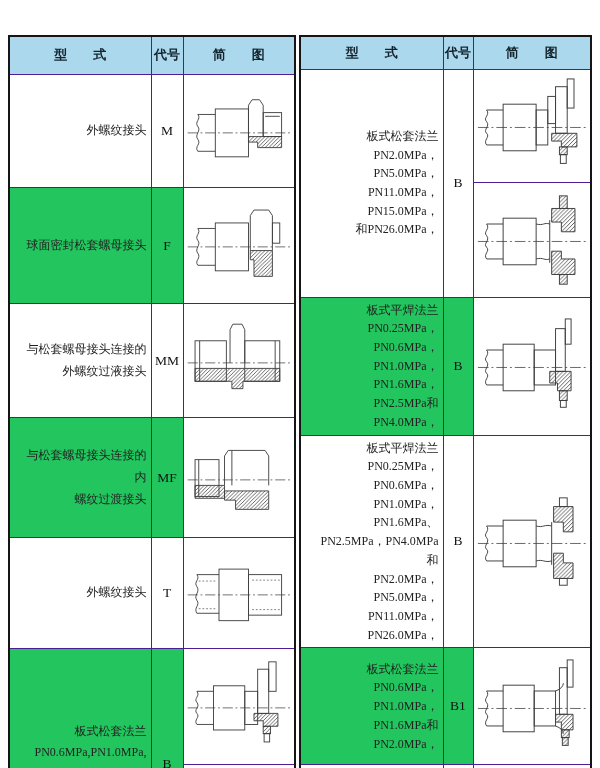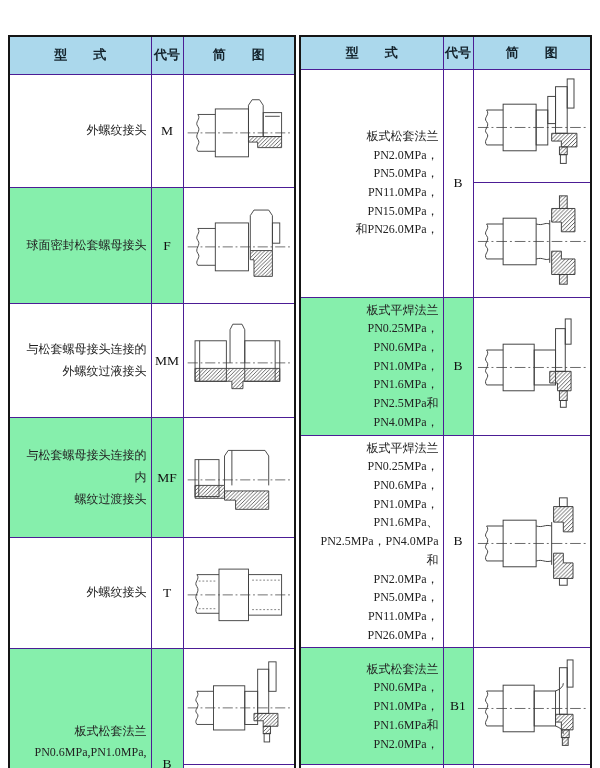--- a/index.html
+++ b/index.html
@@ -11,21 +11,21 @@
   .tables{position:absolute;left:8px;top:35px;display:flex;gap:3px;}
   table{border-collapse:collapse;table-layout:fixed;background:#fff;border:2px solid #151515;}
   th,td{border:1px solid #4c1d95;padding:0;vertical-align:middle;overflow:hidden;}
   th{background:#abd8ec;font-weight:600;font-size:13px;color:#13222b;
      font-family:"Liberation Serif","DejaVu Serif",serif;}
   td.type{padding:3px 4px 3px 9px;font-size:12px;line-height:1.8;white-space:pre-line;
           text-align:right;color:#222;}
   .t-right td.type{line-height:1.56;font-size:12px;}
   td.code{text-align:center;font-size:13.5px;color:#111;}
   td.diag{background:#fff;padding:0;}
-  .hl{background:#86efac;}
+  .hl{background:#22c55e;}
   td.diag svg{display:block;width:100%;height:100%;}
   
   .dwg line,.dwg path,.dwg rect,.dwg polygon{stroke:#3f3f3f;fill:none;stroke-width:1;}
   .dwg .cl{stroke-width:.8;stroke-dasharray:11 3 2 3;}
   .dwg .dot{stroke-width:.7;stroke-dasharray:2 2;}
   .dwg .h{fill:url(#hatch);}
 </style>
 </head>
 <body>
 

